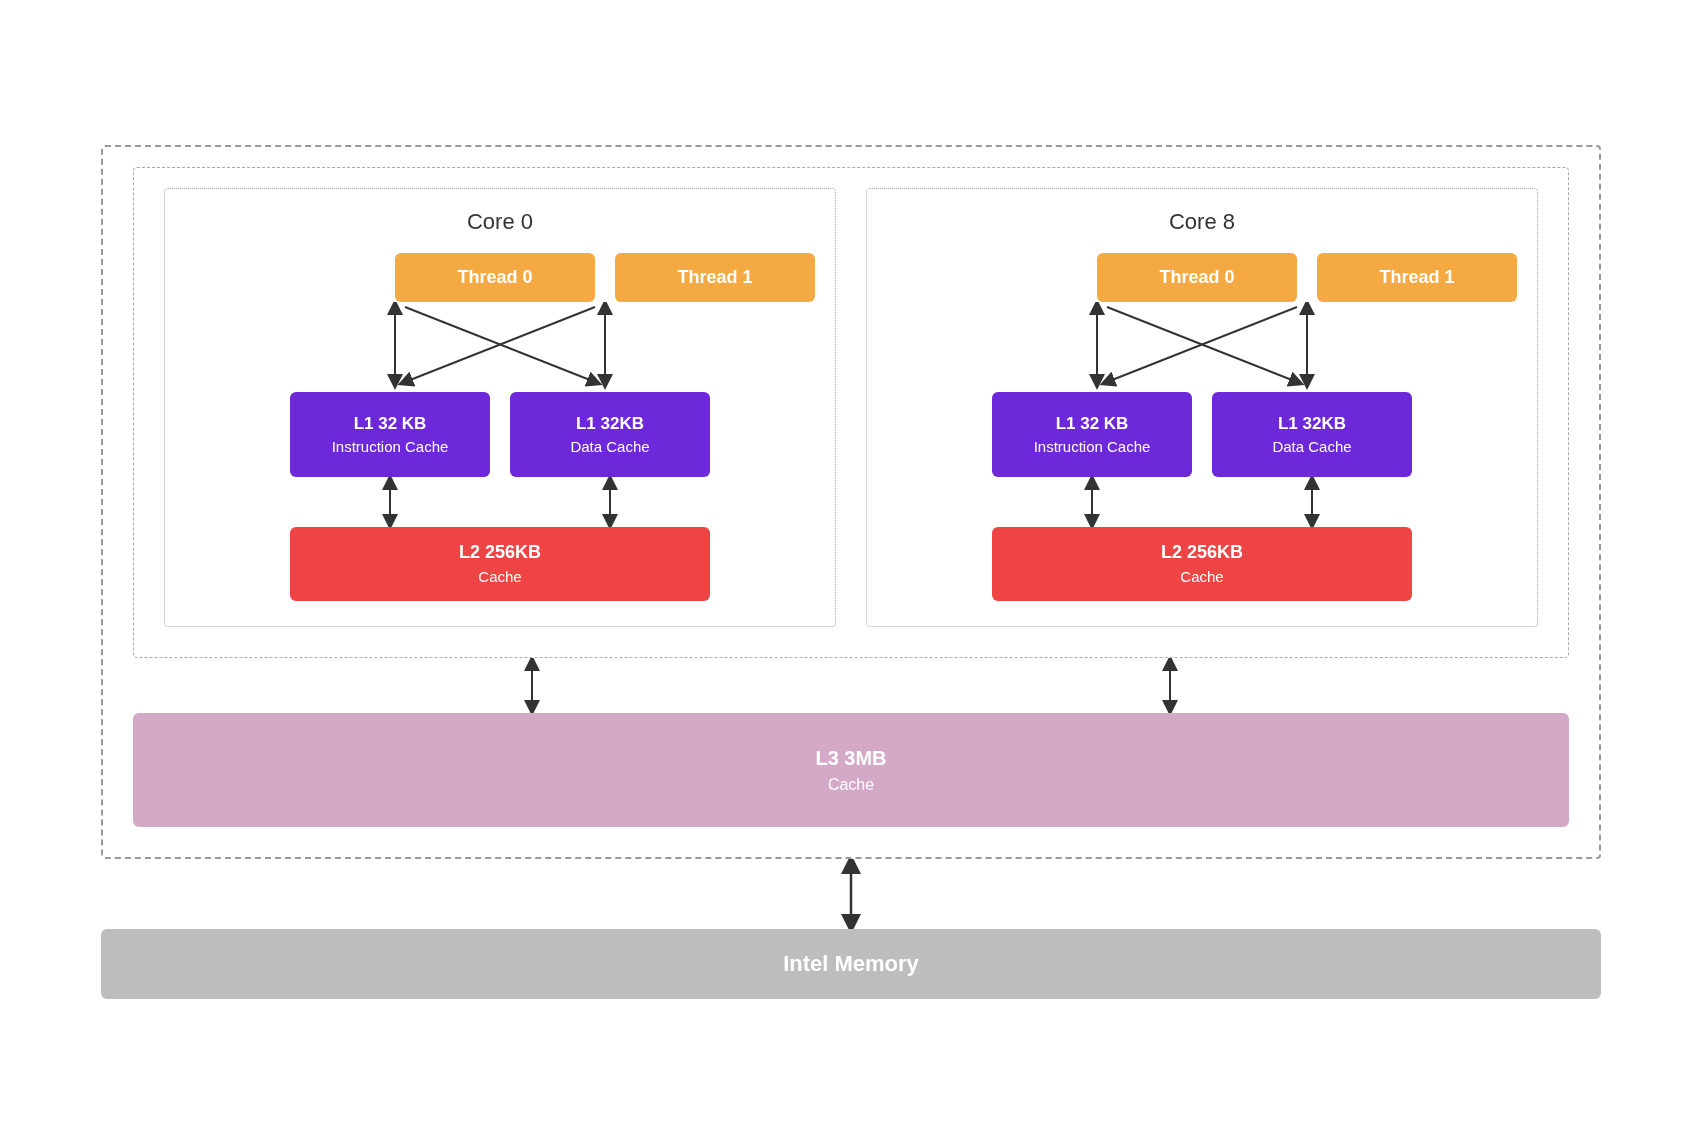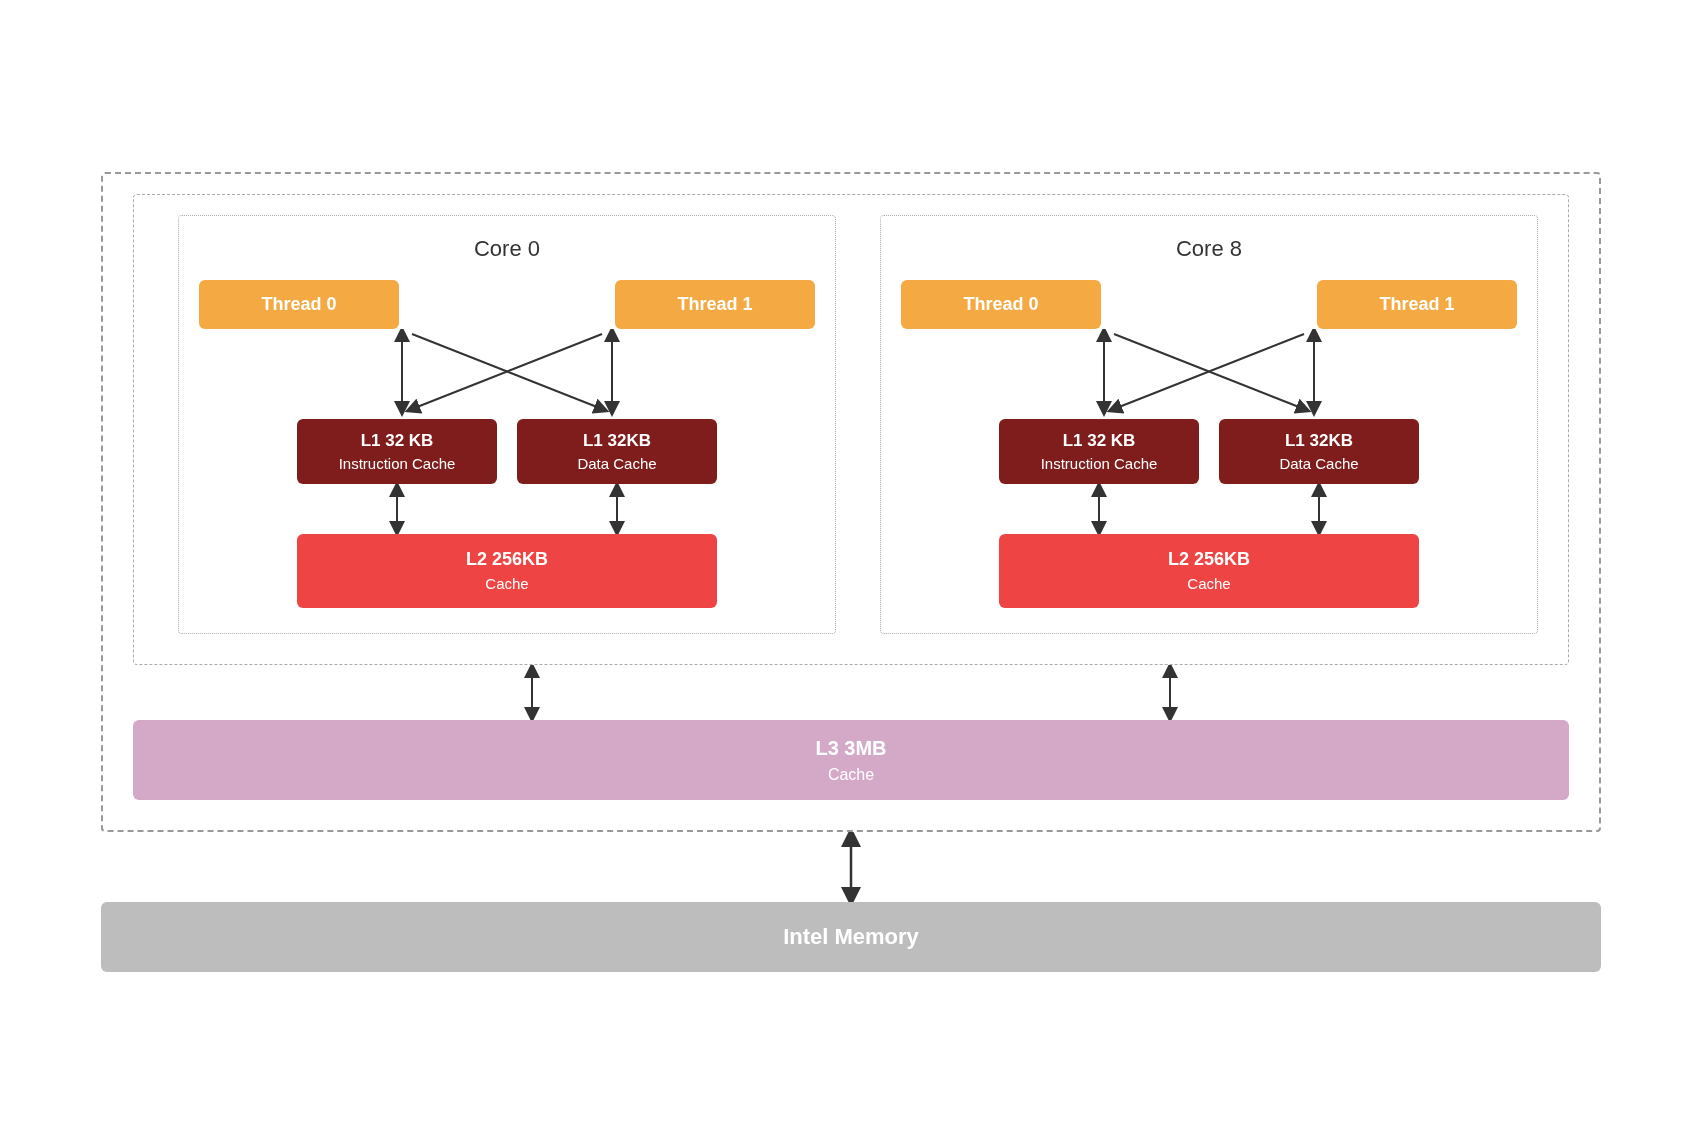--- a/index.html
+++ b/index.html
@@ -40,34 +40,33 @@
     }
     
     .core-box {
       flex: 1;
       border: 1.5px dotted #aaa;
       border-radius: 4px;
       padding: 20px 20px 25px 20px;
       display: flex;
       flex-direction: column;
       align-items: center;
-      margin-left: 14px;
     }
     .core-title {
       font-size: 22px;
       color: #333;
       font-weight: normal;
       margin-bottom: 18px;
     }
     
     .threads-row {
       display: flex;
       gap: 20px;
       width: 100%;
-      justify-content: space-between;
+      justify-content: flex-end;
       margin-bottom: 0;
     }
     .thread-box {
       background: #F5A942;
       border-radius: 6px;
       padding: 14px 0;
       width: 200px;
       text-align: center;
       font-size: 18px;
       color: #fff;
@@ -86,23 +85,23 @@
     }
     
     .l1-row {
       display: flex;
       gap: 20px;
       width: 100%;
       justify-content: center;
       margin-bottom: 0;
     }
     .cache-box-l1 {
-      background: #7f1d1d;
+      background: #6d28d9;
       border-radius: 6px;
-      padding: 10px 0;
+      padding: 20px 0;
       width: 200px;
       text-align: center;
       color: #fff;
       font-size: 15px;
       line-height: 1.4;
     }
     .cache-box-l1 .cache-name {
       font-size: 17px;
       font-weight: bold;
     }
@@ -130,21 +129,21 @@
       line-height: 1.5;
     }
     .cache-box-l2 .cache-name {
       font-size: 18px;
       font-weight: bold;
     }
     
     .cache-box-l3 {
       background: #D4A8C7;
       border-radius: 6px;
-      padding: 13px 0;
+      padding: 30px 0;
       width: 100%;
       text-align: center;
       color: #fff;
       font-size: 16px;
       line-height: 1.5;
       margin-bottom: 0;
     }
     .cache-box-l3 .cache-name {
       font-size: 20px;
       font-weight: bold;

